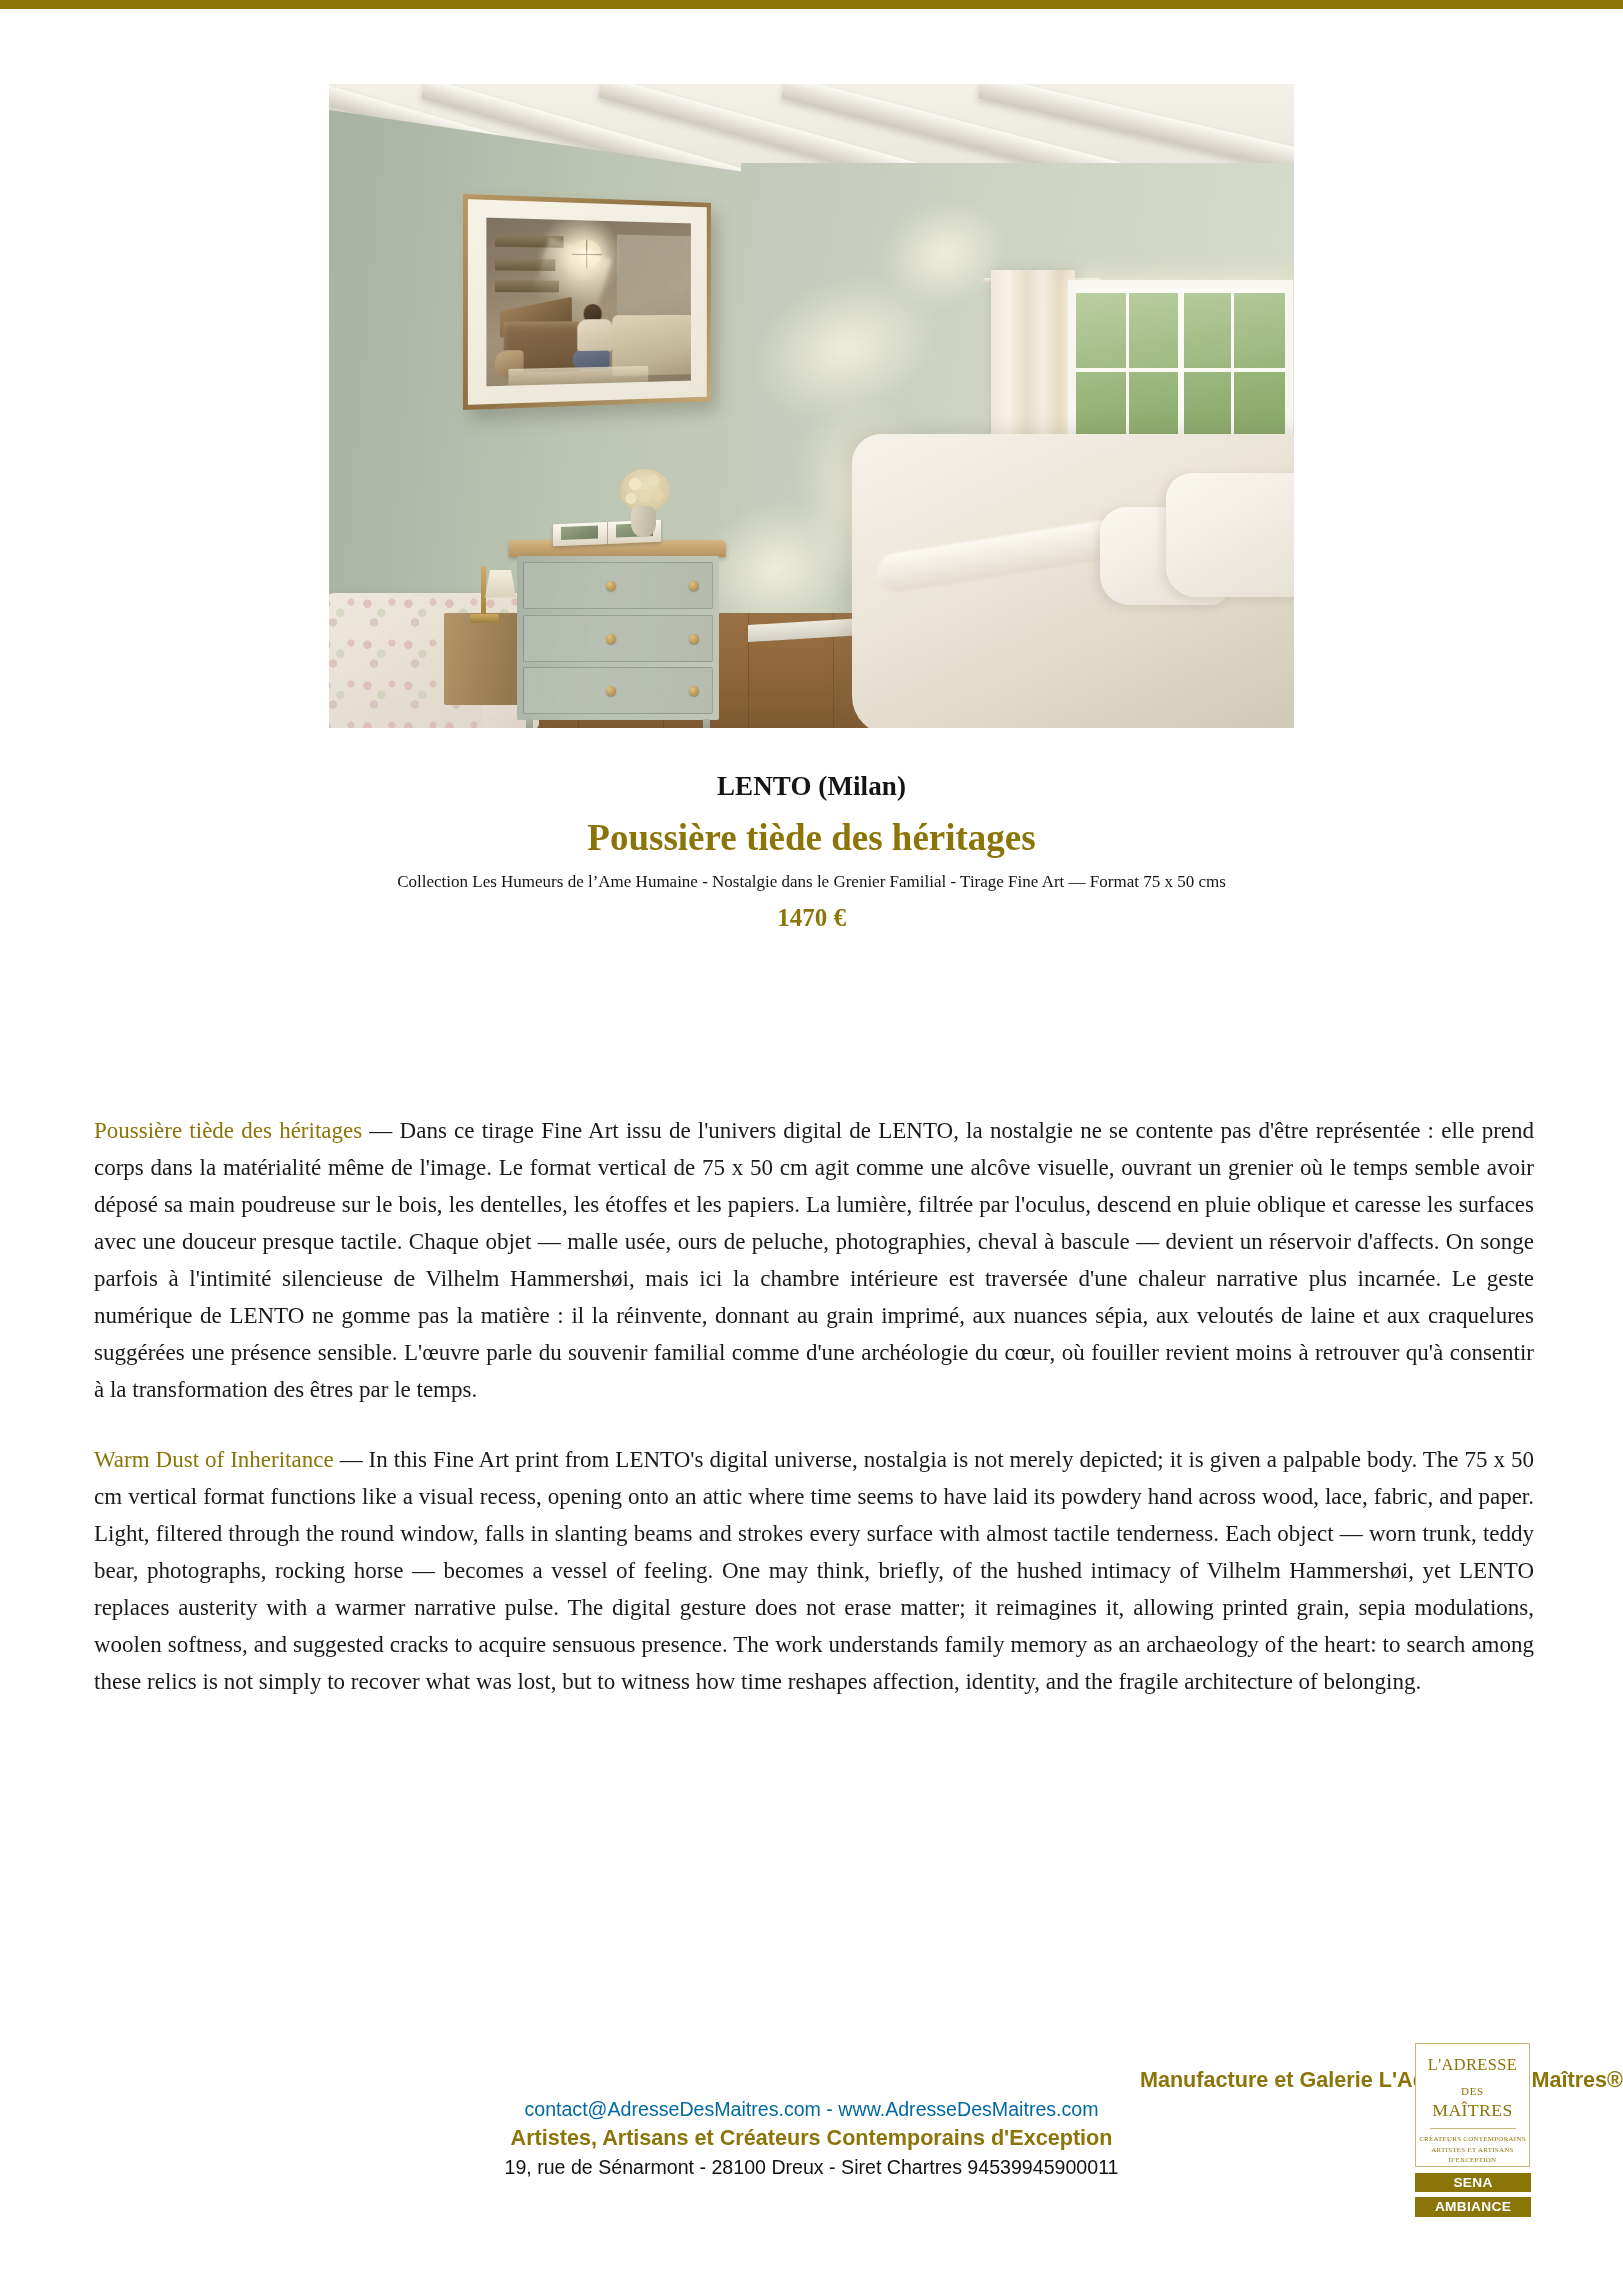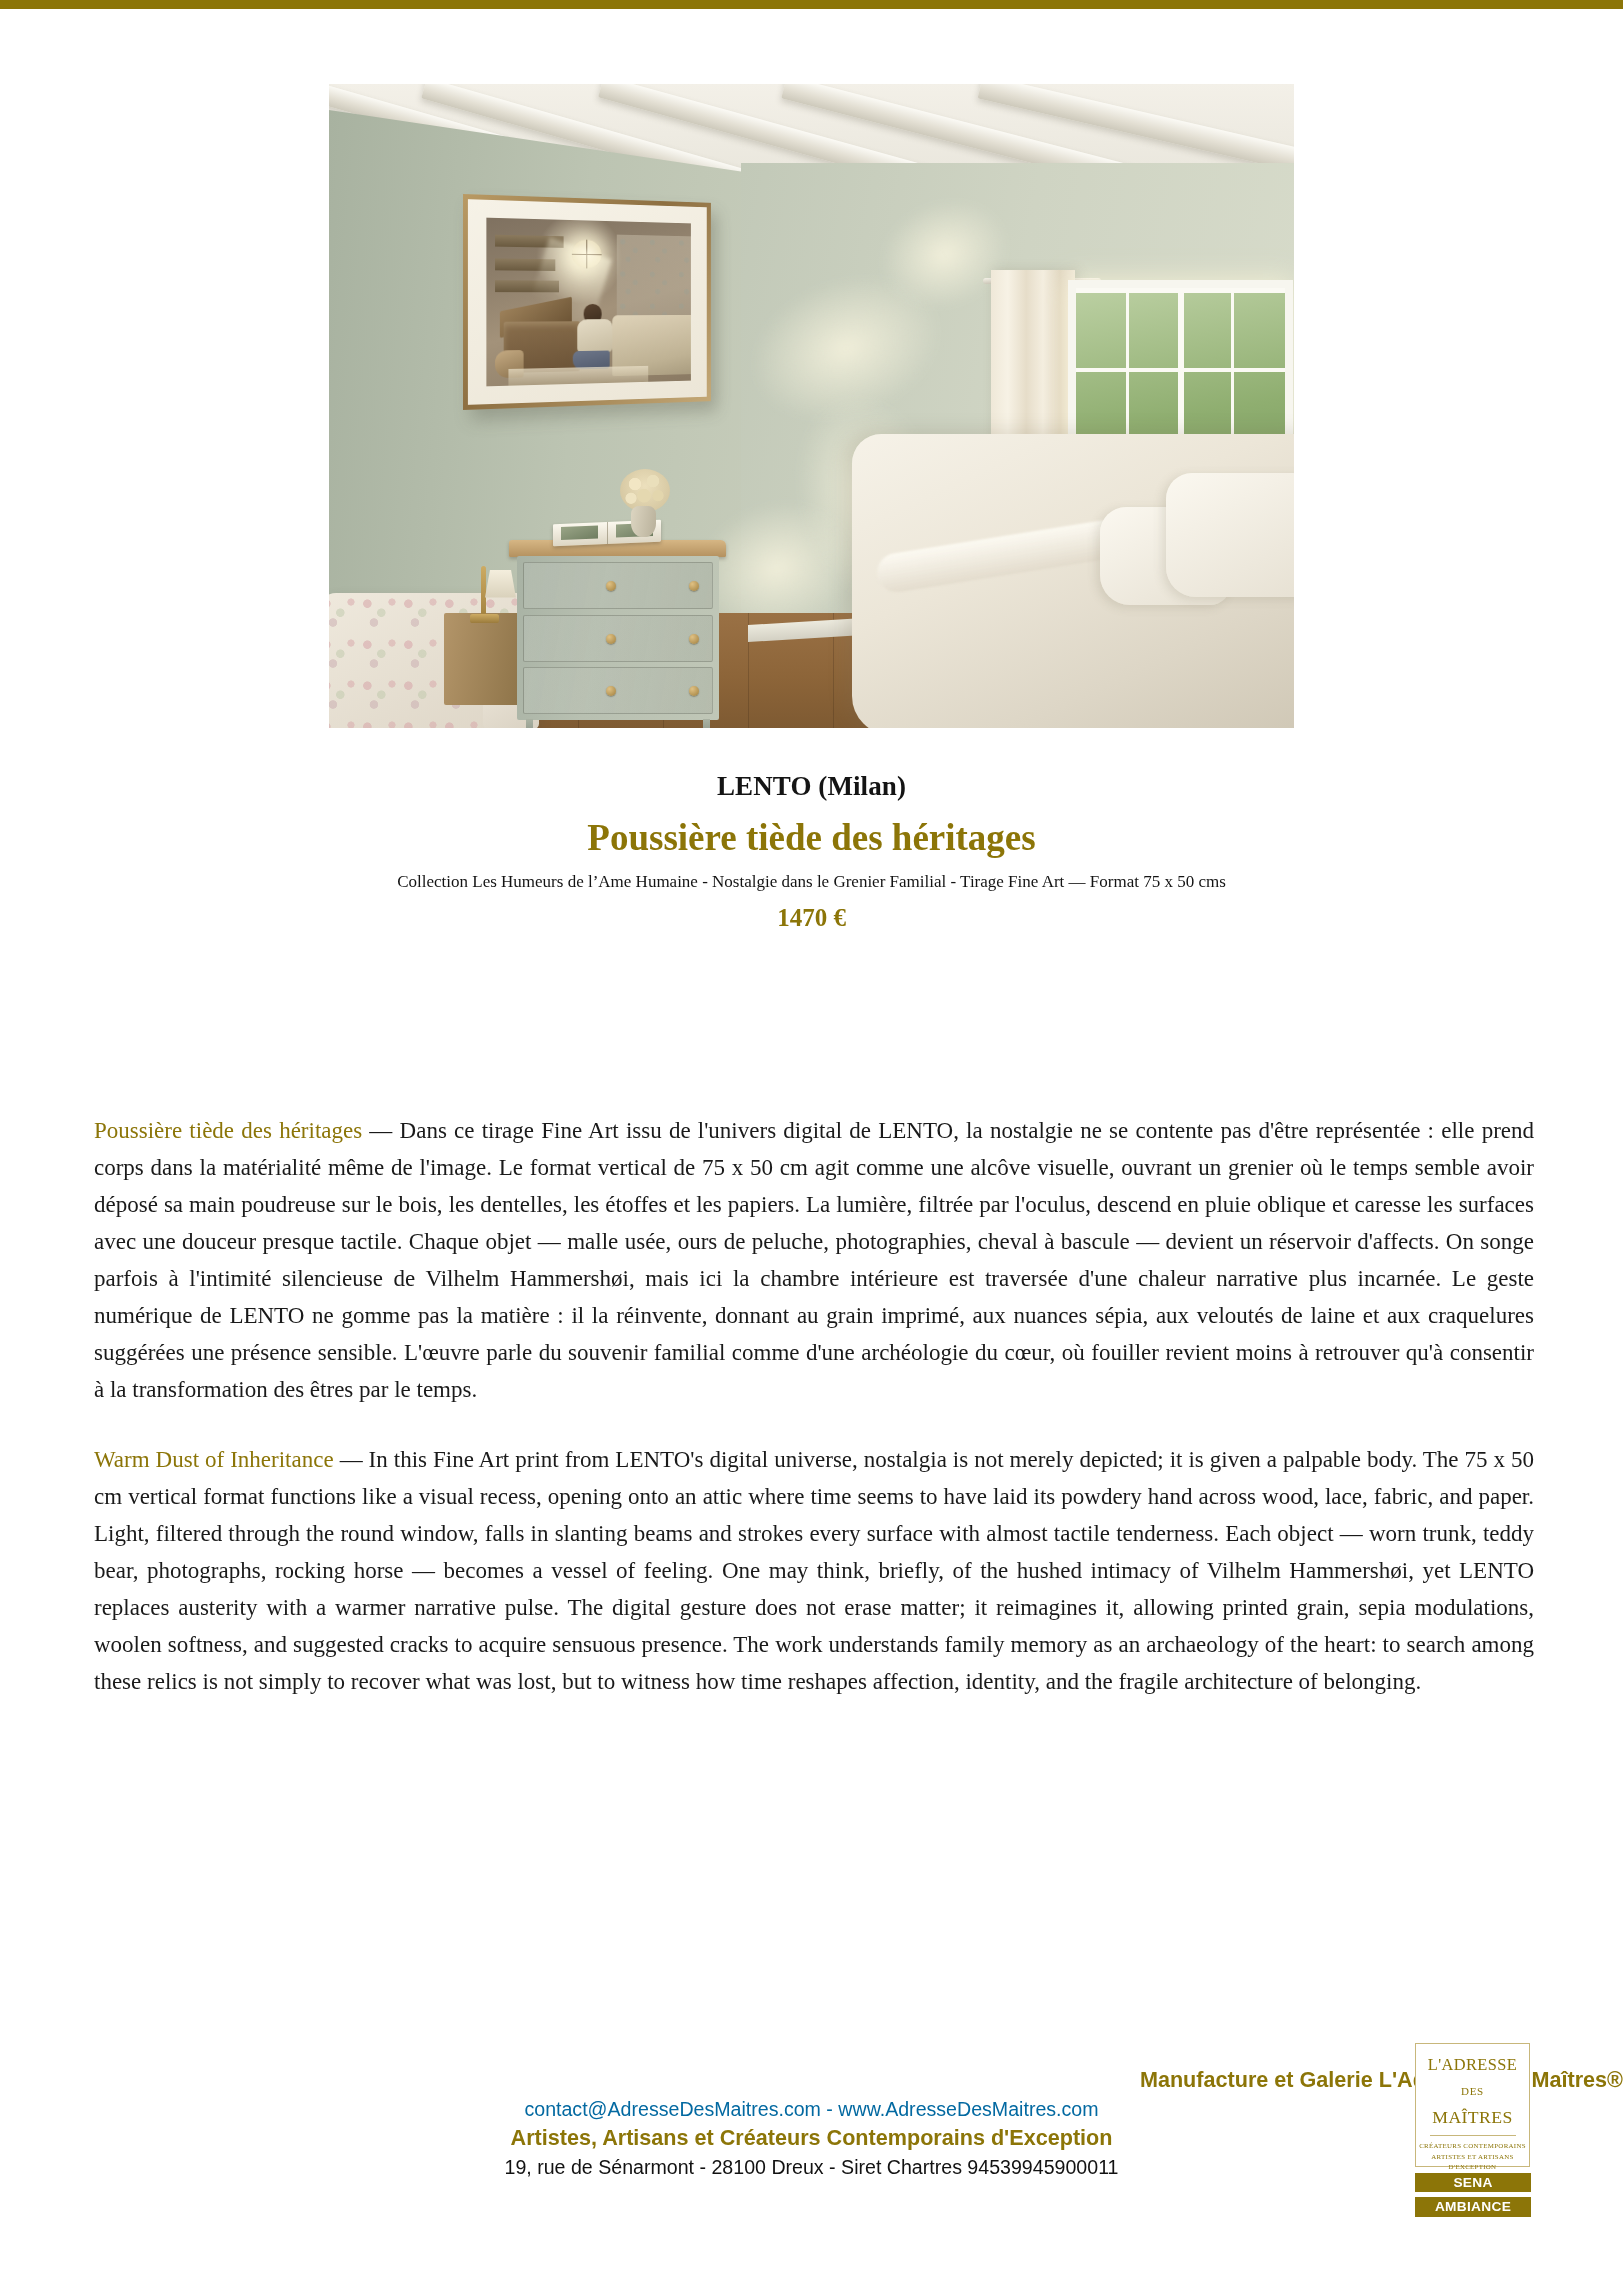--- a/index.html
+++ b/index.html
@@ -386,21 +386,21 @@
     width: 115px; height: 124px;
     border: 1.3px solid #c8b77b;
     background: #ffffff;
     text-align: center;
     padding-top: 12.4px;
     font-family: "Liberation Serif", "DejaVu Serif", serif;
     color: #8c7508;
   }
   .logo-l1 { font-size: 16.4px; letter-spacing: 0.4px; line-height: 1.12; }
   .logo-l2 { font-size: 11px; letter-spacing: 0.7px; margin-top: 10px; }
-  .logo-l3 { font-size: 17.7px; letter-spacing: 0.4px; margin-top: 11px; line-height: 1.12; }
+  .logo-l3 { font-size: 17.7px; letter-spacing: 0.4px; margin-top: 4px; line-height: 1.12; }
   .logo-rule { width: 86px; height: 0.7px; background: #c8b77b; margin: 7.2px auto 5.9px auto; }
   .logo-sub { font-size: 6.9px; letter-spacing: 0.3px; line-height: 1.52; color: #8c7508; }
   .badge {
     width: 116px; height: 19.6px; background: #8c7508; color: #ffffff;
     font-family: "Liberation Sans", "DejaVu Sans", sans-serif;
     font-size: 13.7px; font-weight: 700; letter-spacing: 0.3px;
     display: flex; align-items: center; justify-content: center;
     margin-top: 5.9px;
   }
   .badge.b2 { margin-top: 4.6px; }

